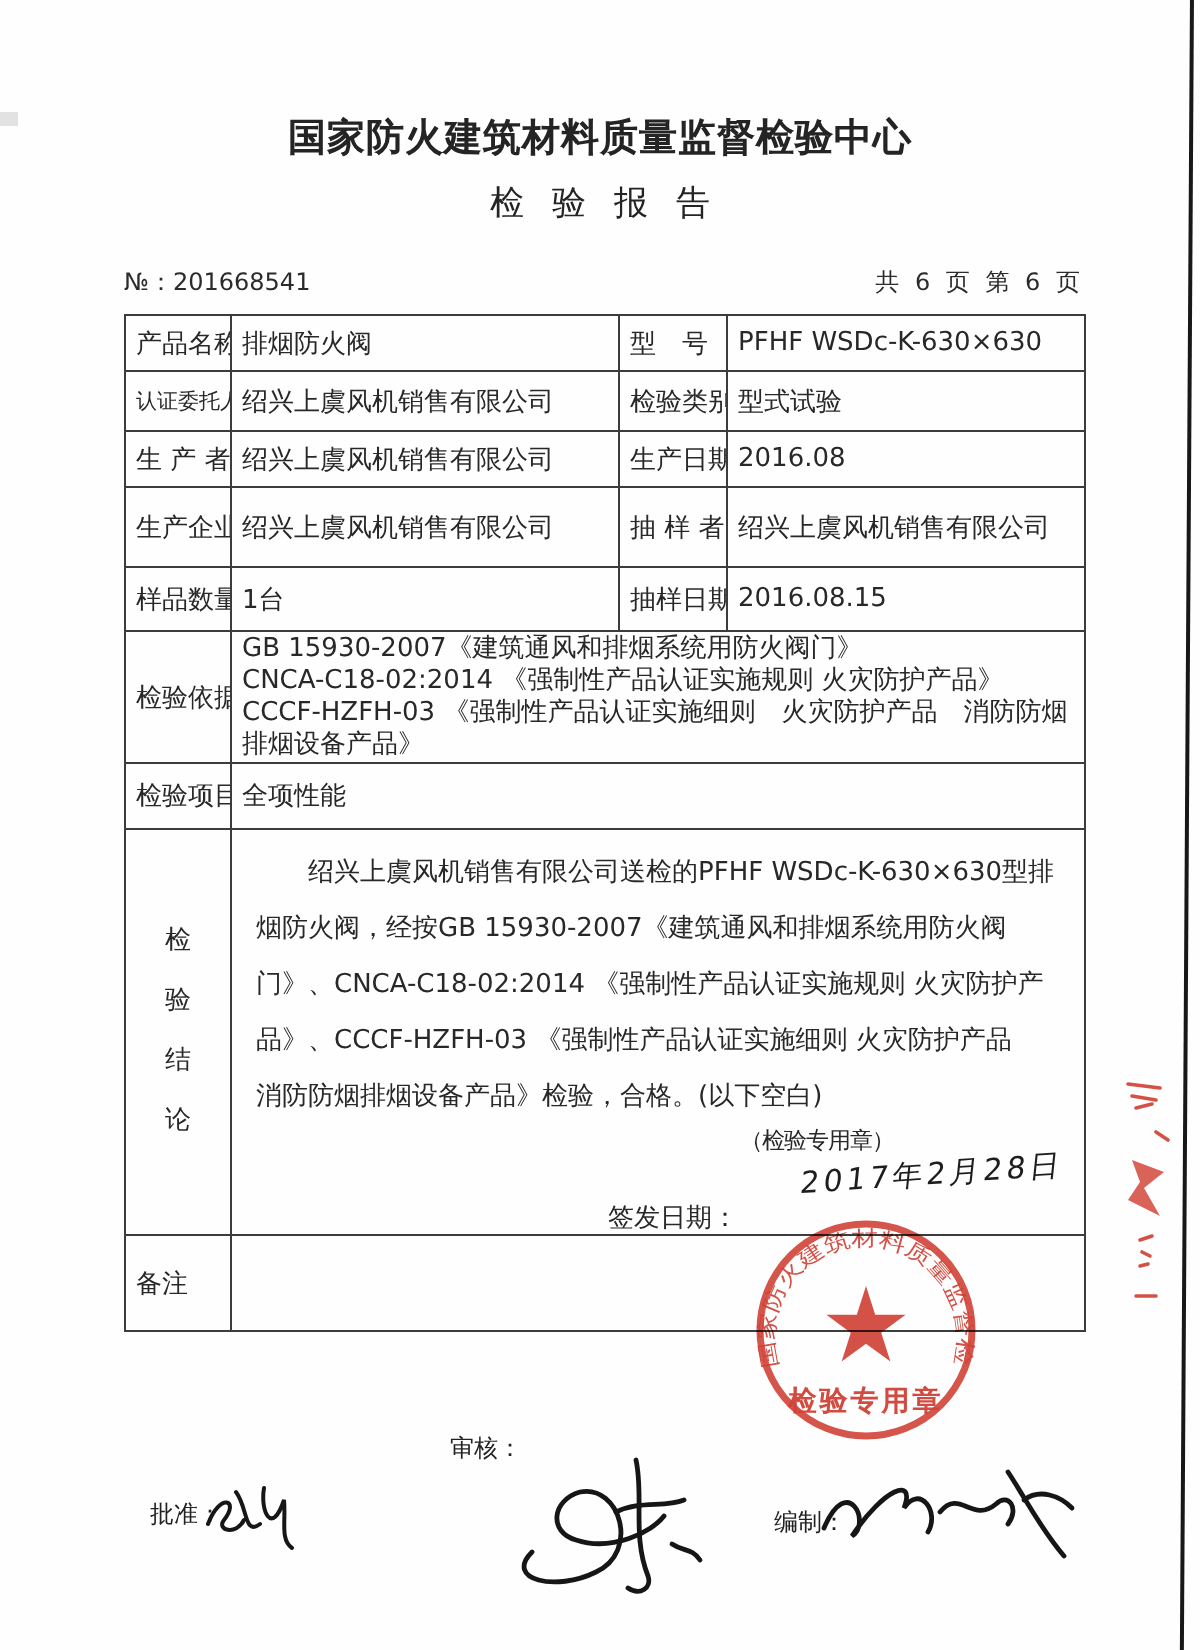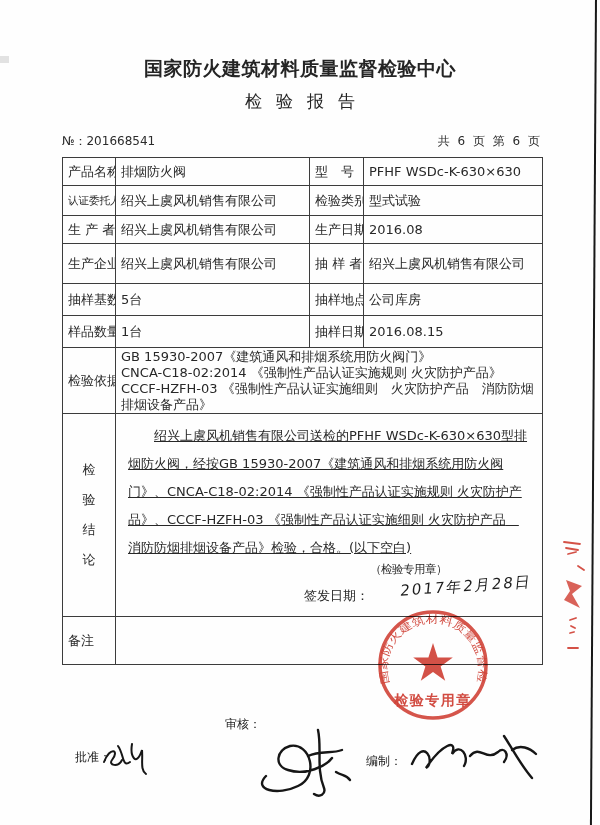--- a/index.html
+++ b/index.html
@@ -33,43 +33,43 @@
   table.report td{
     border:1px solid #3c3c3c;font-size:13px;color:#282828;
     padding:0 5px;overflow:hidden;
   }
   td.lbl{padding:0 1px;font-size:12.5px;white-space:nowrap;}
   td.lbl.tight{font-size:10.5px;font-family:Liberation Mono, monospace;}
   tr.r1{height:28px}tr.r2{height:30px}tr.r3{height:28px}tr.r4{height:40px}
   tr.r5{height:32px}tr.r6{height:32px}tr.r7{height:31px}
   tr.r8{height:66px}tr.r9{height:33px}tr.r10{height:203px}tr.r11{height:48px}
   td.basis{vertical-align:middle;line-height:16px;padding:3px 6px;font-size:12.5px;margin-left:45px;}
-  td.concl{position:relative;vertical-align:top;text-decoration:underline;}
+  td.concl{position:relative;vertical-align:top;}
   .vertical-label{
     width:15px;margin:16px auto;word-break:break-all;line-height:30px;
     text-align:center;font-size:13px;
   }
   .concl-text{
     margin:0;padding:8px 7px 0 7px;text-indent:2em;
     line-height:28px;font-size:13px;
   }
   .seal-note{position:absolute;left:254px;top:148px;font-size:11.5px;letter-spacing:-.5px;}
-  .issue-label{position:absolute;left:188px;top:173px;font-size:13px;}
+  .issue-label{position:absolute;left:188px;top:185px;font-size:13px;}
   .issue-date{
     position:absolute;left:284px;top:163px;font-size:15px;color:#1d1d1d;
     transform:rotate(-4deg) skewX(-10deg);letter-spacing:2px;white-space:nowrap;
   }
   
   .stamp{position:absolute;left:371px;top:603px;mix-blend-mode:multiply;opacity:.93;}
   .edge-stamp{position:absolute;left:556px;top:536px;opacity:.85;}
   
   .footer-label{position:absolute;font-size:12px;color:#222;text-align:right;}
   .lab-approve{left:75px;top:749px;}
   .lab-review{left:225px;top:716px;}
-  .lab-prepare{left:366px;top:753px;}
+  .lab-prepare{left:387px;top:753px;}
   .sig{position:absolute;}
   .sig1{left:98px;top:738px;}
   .sig2{left:248px;top:724px;}
   .sig3{left:406px;top:726px;}
   
   .scan-edge{
     position:absolute;left:595px;top:-3px;width:2px;height:832px;
     background:#181818;transform:rotate(0.35deg);transform-origin:top center;
   }
   .smudge{position:absolute;left:0;top:56px;width:9px;height:7px;background:#cfcfcf;opacity:.6;}
@@ -112,39 +112,37 @@
     <td>绍兴上虞风机销售有限公司</td>
     <td class="lbl">生产日期</td>
     <td>2016.08</td>
   </tr>
   <tr class="r4">
     <td class="lbl">生产企业</td>
     <td>绍兴上虞风机销售有限公司</td>
     <td class="lbl">抽 样 者</td>
     <td>绍兴上虞风机销售有限公司</td>
   </tr>
-  <tr class="r5">
-    <td class="lbl">抽样基数</td>
-    <td>5台</td>
-    <td class="lbl">抽样地点</td>
-    <td>公司库房</td>
-  </tr>
   <tr class="r6">
     <td class="lbl">样品数量</td>
     <td>1台</td>
     <td class="lbl">抽样日期</td>
     <td>2016.08.15</td>
   </tr>
   <tr class="r8">
     <td class="lbl">检验依据</td>
     <td class="basis" colspan="3">
       <div>GB 15930-2007《建筑通风和排烟系统用防火阀门》</div>
       <div>CNCA-C18-02:2014 《强制性产品认证实施规则 火灾防护产品》</div>
       <div>CCCF-HZFH-03 《强制性产品认证实施细则　火灾防护产品　消防防烟排烟设备产品》</div>
     </td>
+  </tr>
+  <tr class="r9">
+    <td class="lbl">检验项目</td>
+    <td colspan="3">全项性能</td>
   </tr>
   <tr class="r10">
     <td>
       <div class="vertical-label">检验结论</div>
     </td>
     <td class="concl" colspan="3">
       <p class="concl-text">绍兴上虞风机销售有限公司送检的PFHF WSDc-K-630×630型排烟防火阀，经按GB 15930-2007《建筑通风和排烟系统用防火阀门》、CNCA-C18-02:2014 《强制性产品认证实施规则 火灾防护产品》、CCCF-HZFH-03 《强制性产品认证实施细则 火灾防护产品　消防防烟排烟设备产品》检验，合格。(以下空白)</p>
       <span class="seal-note">（检验专用章）</span>
       <span class="issue-label">签发日期：</span>
       <span class="issue-date">2017年2月28日</span>

